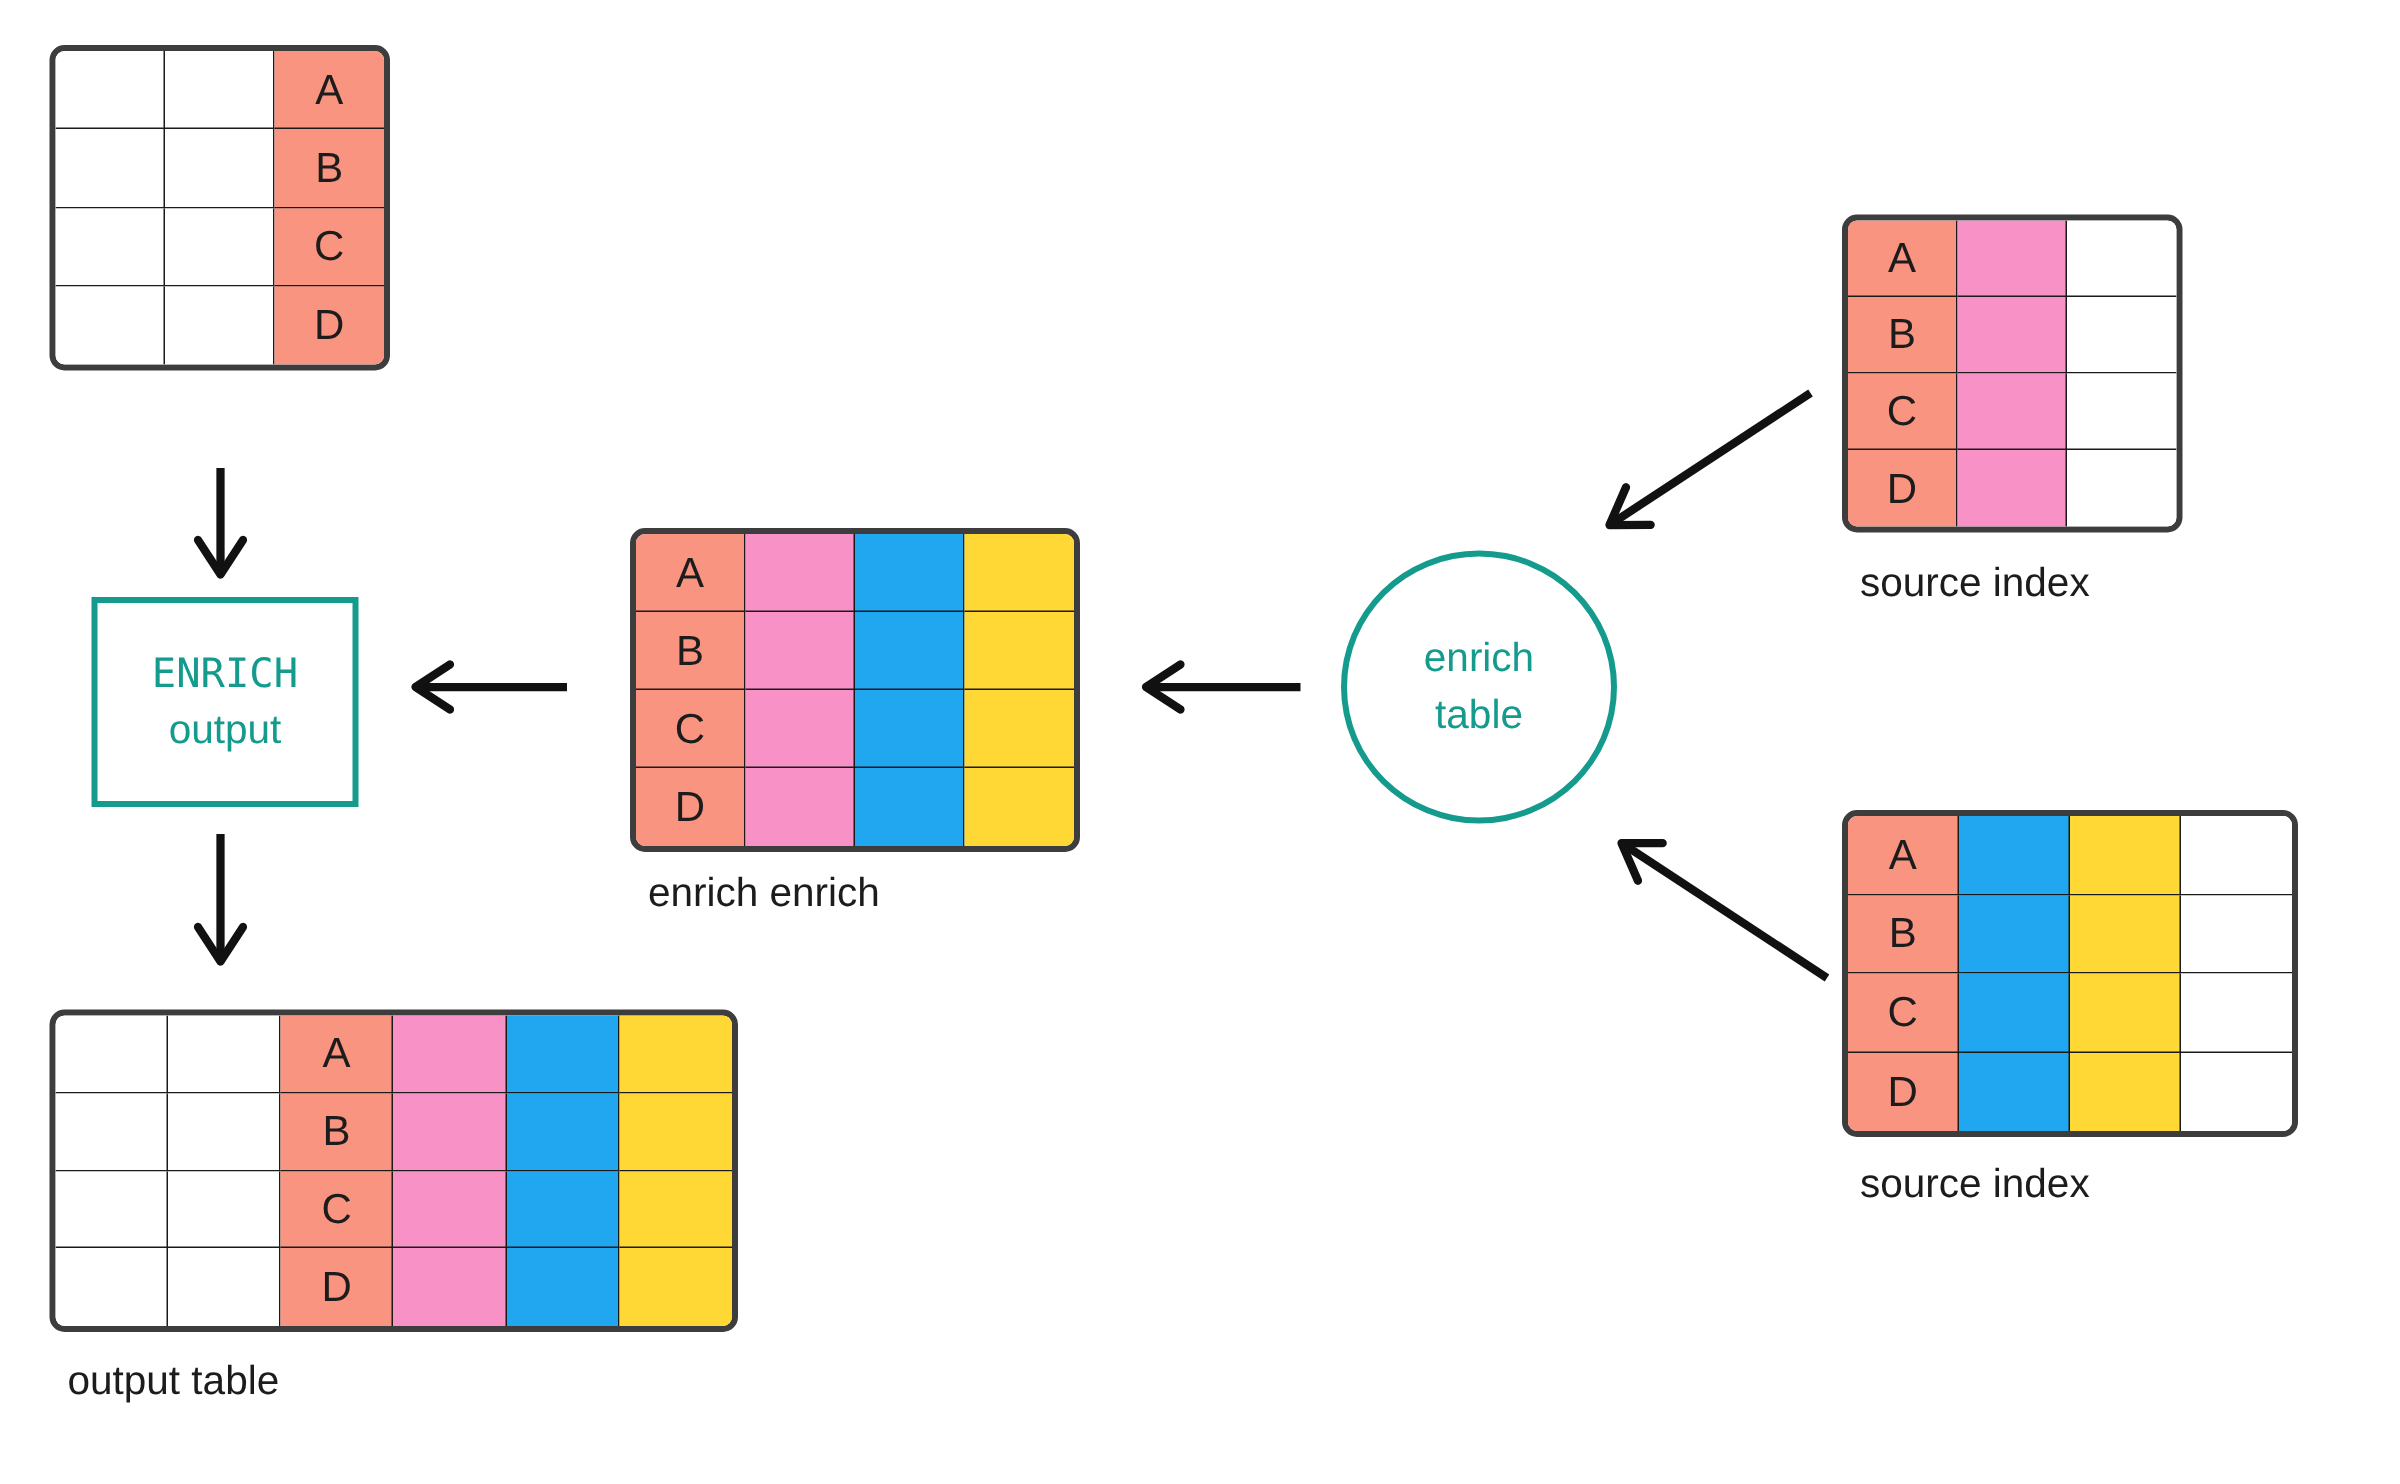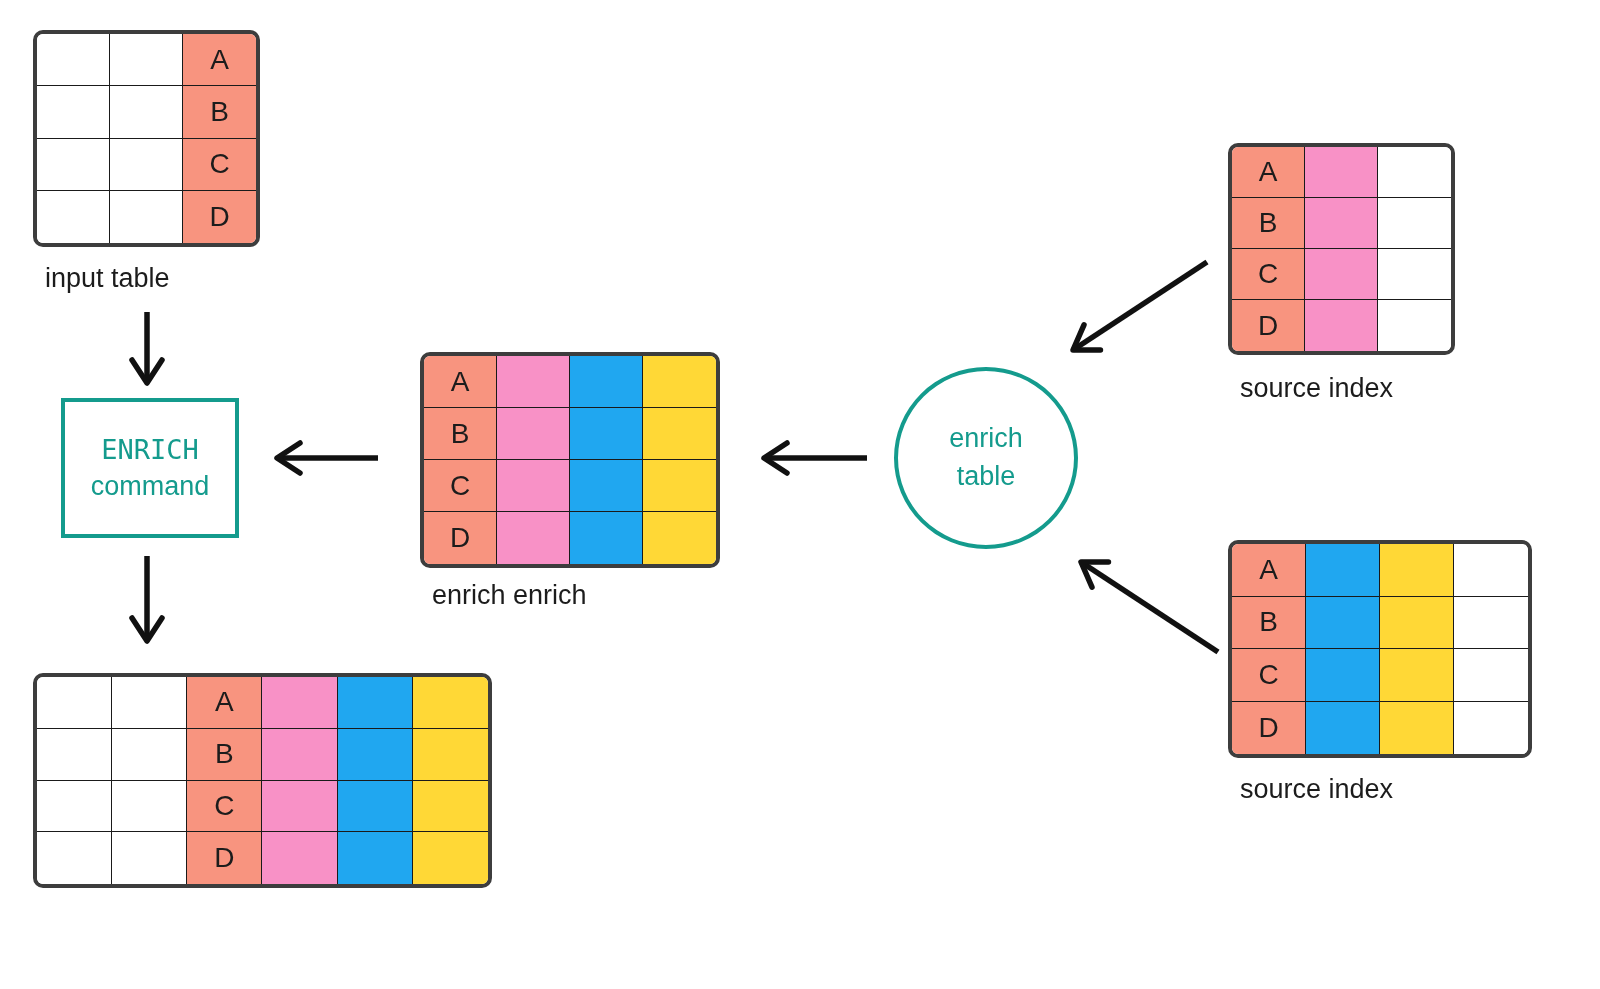--- a/index.html
+++ b/index.html
@@ -101,26 +101,25 @@
         <div class="cell" style="background: rgb(255, 255, 255);"></div>
         <div class="cell" style="background: rgb(255, 255, 255);"></div>
         <div class="cell last-col" style="background: rgb(248, 148, 127);">B</div>
         <div class="cell" style="background: rgb(255, 255, 255);"></div>
         <div class="cell" style="background: rgb(255, 255, 255);"></div>
         <div class="cell last-col" style="background: rgb(248, 148, 127);">C</div>
         <div class="cell last-row" style="background: rgb(255, 255, 255);"></div>
         <div class="cell last-row" style="background: rgb(255, 255, 255);"></div>
         <div class="cell last-col last-row" style="background: rgb(248, 148, 127);">D</div>
       </div>
-    <div class="table-label" style="margin-top:16px;">input table</div>
   </div>
 
   <div class="enrich-box">
     <div class="mono">ENRICH</div>
-    <div>command</div>
+    <div>output</div>
   </div>
 
   <div class="node-wrap" style="left:33px; top:673px;">
     <div class="dtable" style="width: 459px; height: 215px; grid-template-columns: repeat(6, 1fr); grid-template-rows: repeat(4, 1fr);">
         <div class="cell" style="background: rgb(255, 255, 255);"></div>
         <div class="cell" style="background: rgb(255, 255, 255);"></div>
         <div class="cell" style="background: rgb(248, 148, 127);">A</div>
         <div class="cell" style="background: rgb(248, 145, 198);"></div>
         <div class="cell" style="background: rgb(32, 167, 240);"></div>
         <div class="cell last-col" style="background: rgb(255, 216, 54);"></div>
@@ -136,20 +135,21 @@
         <div class="cell" style="background: rgb(248, 145, 198);"></div>
         <div class="cell" style="background: rgb(32, 167, 240);"></div>
         <div class="cell last-col" style="background: rgb(255, 216, 54);"></div>
         <div class="cell last-row" style="background: rgb(255, 255, 255);"></div>
         <div class="cell last-row" style="background: rgb(255, 255, 255);"></div>
         <div class="cell last-row" style="background: rgb(248, 148, 127);">D</div>
         <div class="cell last-row" style="background: rgb(248, 145, 198);"></div>
         <div class="cell last-row" style="background: rgb(32, 167, 240);"></div>
         <div class="cell last-col last-row" style="background: rgb(255, 216, 54);"></div>
       </div>
+    <div class="table-label" style="margin-top:17px;">output table</div>
   </div>
 
   <div class="node-wrap" style="left:420px; top:352px;">
     <div class="dtable" style="width: 300px; height: 216px; grid-template-columns: repeat(4, 1fr); grid-template-rows: repeat(4, 1fr);">
         <div class="cell" style="background: rgb(248, 148, 127);">A</div>
         <div class="cell" style="background: rgb(248, 145, 198);"></div>
         <div class="cell" style="background: rgb(32, 167, 240);"></div>
         <div class="cell last-col" style="background: rgb(255, 216, 54);"></div>
         <div class="cell" style="background: rgb(248, 148, 127);">B</div>
         <div class="cell" style="background: rgb(248, 145, 198);"></div>

